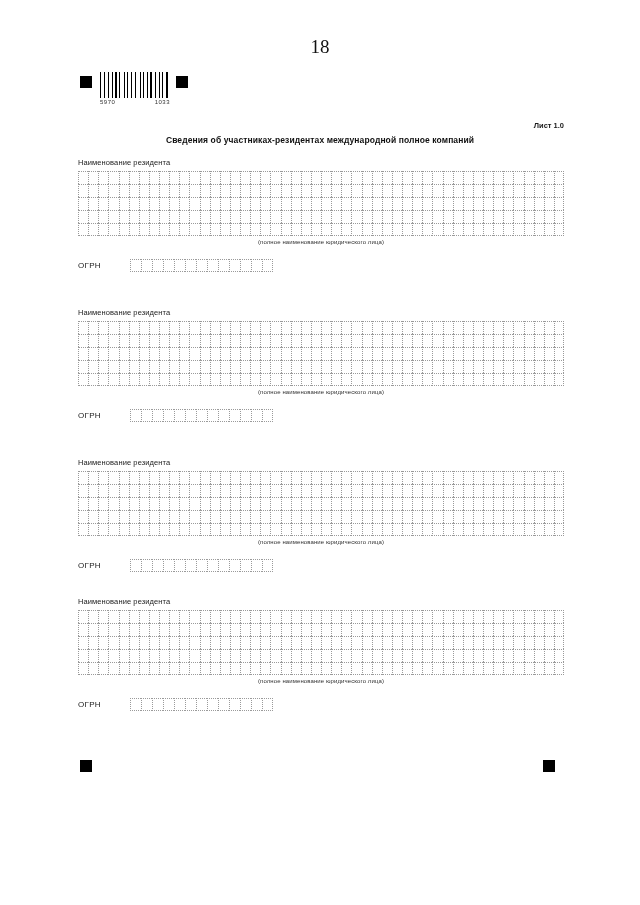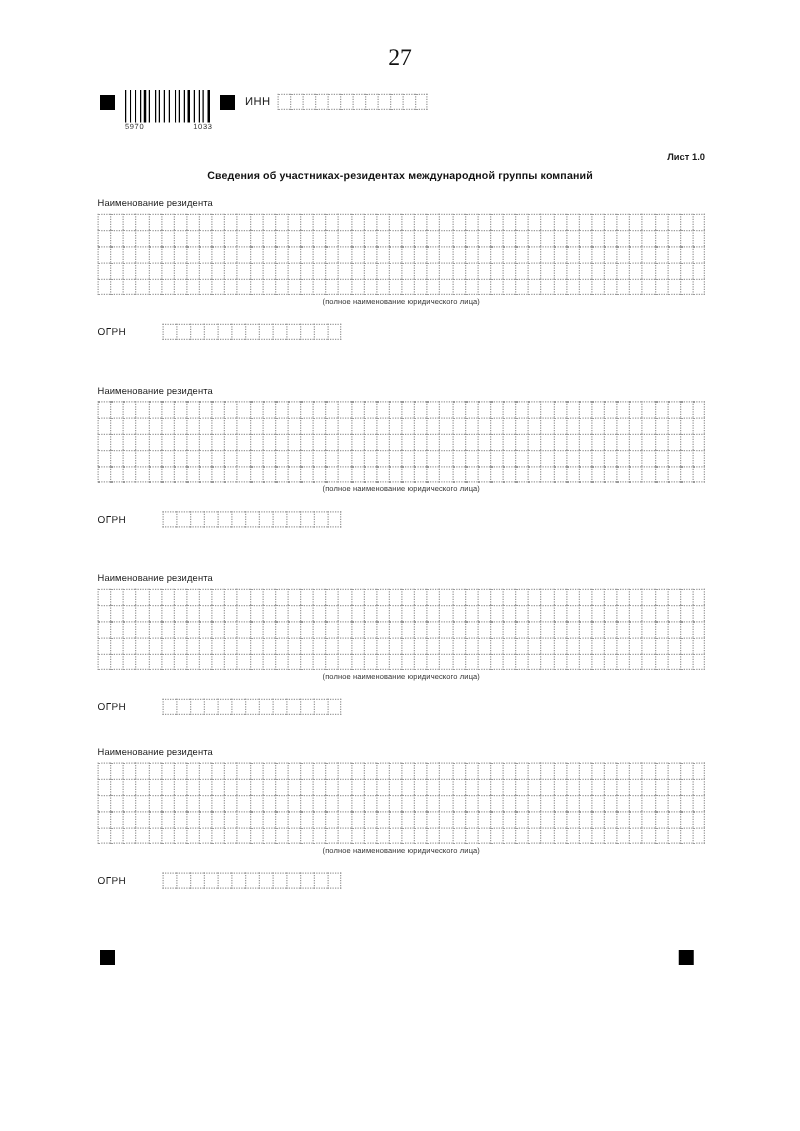--- a/index.html
+++ b/index.html
@@ -178,21 +178,21 @@
     color: #1a1a1a;
     width: 52px;
     letter-spacing: 0.3px;
   }
 </style>
 </head>
 <body>
 
 <div class="page">
 
-  <div class="page-number">27</div>
+  <div class="page-number">18</div>
 
   <div class="corner-mark corner-tl"></div>
   <div class="corner-mark corner-tr"></div>
   <div class="corner-mark corner-bl"></div>
   <div class="corner-mark corner-br"></div>
 
   <div class="barcode" id="barcode">
       <span class="bar" style="width: 2px;"></span>
       <span class="bar" style="width: 1px; background: rgb(255, 255, 255);"></span>
       <span class="bar" style="width: 1px;"></span>
@@ -229,41 +229,24 @@
       <span class="bar" style="width: 1px; background: rgb(255, 255, 255);"></span>
       <span class="bar" style="width: 3px;"></span>
       <span class="bar" style="width: 1px; background: rgb(255, 255, 255);"></span>
     </div>
   <div class="barcode-digits">
     <span>5970</span>
     <span>1033</span>
   </div>
 
   <div class="idblock">
-    <div class="idrow">
-      <span class="idlabel">ИНН</span>
-      <span class="cellstrip" id="inn-cells">
-          <span class="cell" style="width: 10px;"></span>
-          <span class="cell" style="width: 10px;"></span>
-          <span class="cell" style="width: 10px;"></span>
-          <span class="cell" style="width: 10px;"></span>
-          <span class="cell" style="width: 10px;"></span>
-          <span class="cell" style="width: 10px;"></span>
-          <span class="cell" style="width: 10px;"></span>
-          <span class="cell" style="width: 10px;"></span>
-          <span class="cell" style="width: 10px;"></span>
-          <span class="cell" style="width: 10px;"></span>
-          <span class="cell" style="width: 10px;"></span>
-          <span class="cell" style="width: 10px;"></span>
-        </span>
-    </div>
   </div>
 
   <div class="sheet-label">Лист 1.0</div>
-  <div class="form-title">Сведения об участниках-резидентах международной группы компаний</div>
+  <div class="form-title">Сведения об участниках-резидентах международной полное компаний</div>
 
   <div id="sections-host">
       <div class="section" style="top: 158px;">
         <div class="section-label">Наименование резидента</div>
         <div class="name-grid">
           <div class="cellstrip">
             <span class="cell" style="width: 10.125px;"></span>
             <span class="cell" style="width: 10.125px;"></span>
             <span class="cell" style="width: 10.125px;"></span>
             <span class="cell" style="width: 10.125px;"></span>

